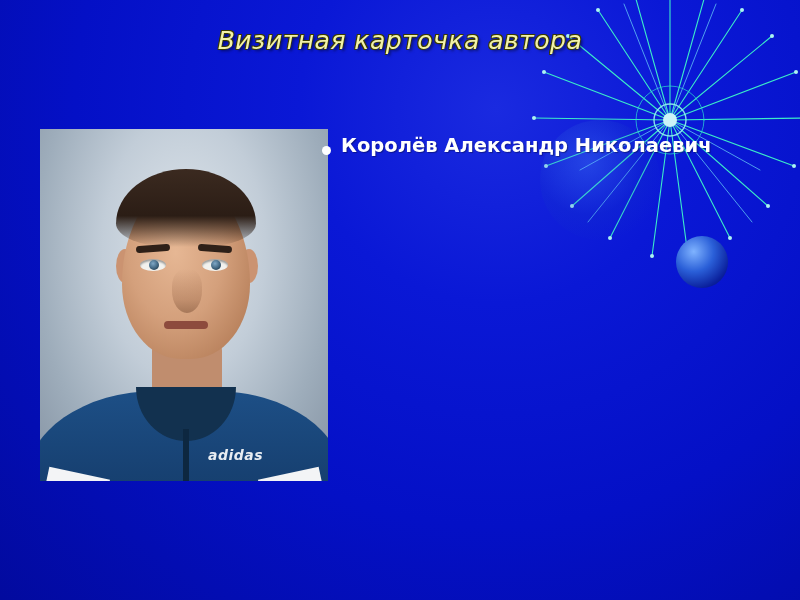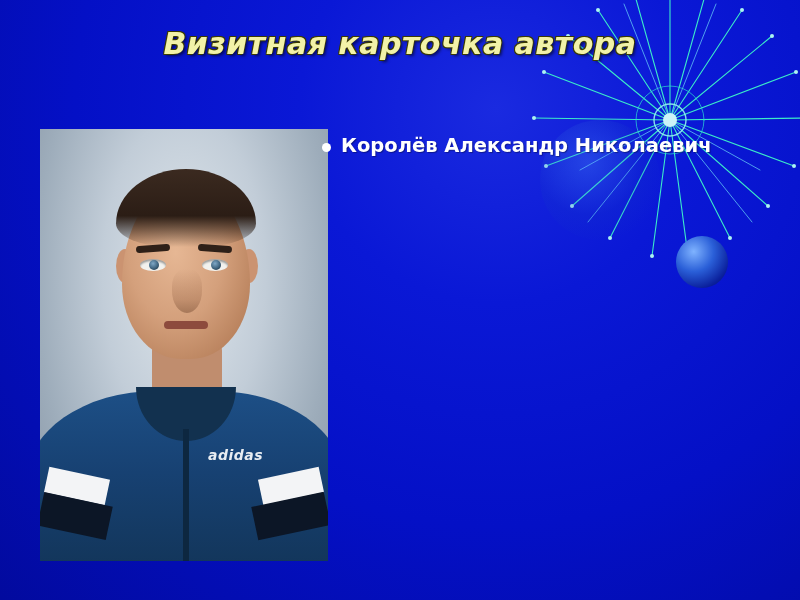--- a/index.html
+++ b/index.html
@@ -52,40 +52,40 @@
   }
 
   
   .title {
     position: absolute;
     left: 0;
     top: 26px;
     width: 800px;
     text-align: center;
     font-family: "DejaVu Sans", sans-serif;
-    font-size: 30px;
-    font-weight: bold;
+    font-size: 25px;
+    font-weight: normal;
     font-style: italic;
     letter-spacing: 0.5px;
     color: #f2f2a8;
     text-shadow:
       -1px -1px 0 #3b3b00,
       1px -1px 0 #3b3b00,
       -1px  1px 0 #3b3b00,
       2px  2px 3px rgba(0,0,0,0.55);
     white-space: nowrap;
   }
 
   
   .photo {
     position: absolute;
     left: 40px;
     top: 129px;
     width: 288px;
-    height: 432px;
+    height: 352px;
     overflow: hidden;
     background: #9fb0c0;
   }
   .photo .bg {
     position: absolute;
     inset: 0;
     background:
       radial-gradient(ellipse at 50% 34%, #dfe6ec 0%, #c2cdd8 40%, #9eadbb 72%, #8593a3 100%);
   }
   
@@ -260,21 +260,21 @@
   
   .bullets {
     position: absolute;
     left: 322px;
     top: 134px;
     width: 456px;
     color: #ffffff;
   }
   .bullet {
     display: flex;
-    align-items: flex-start;
+    align-items: center;
     margin-bottom: 2px;
   }
   .bullet .dot {
     flex: 0 0 auto;
     width: 9px;
     height: 9px;
     border-radius: 50%;
     background: #ffffff;
     margin: 9px 10px 0 0;
   }

